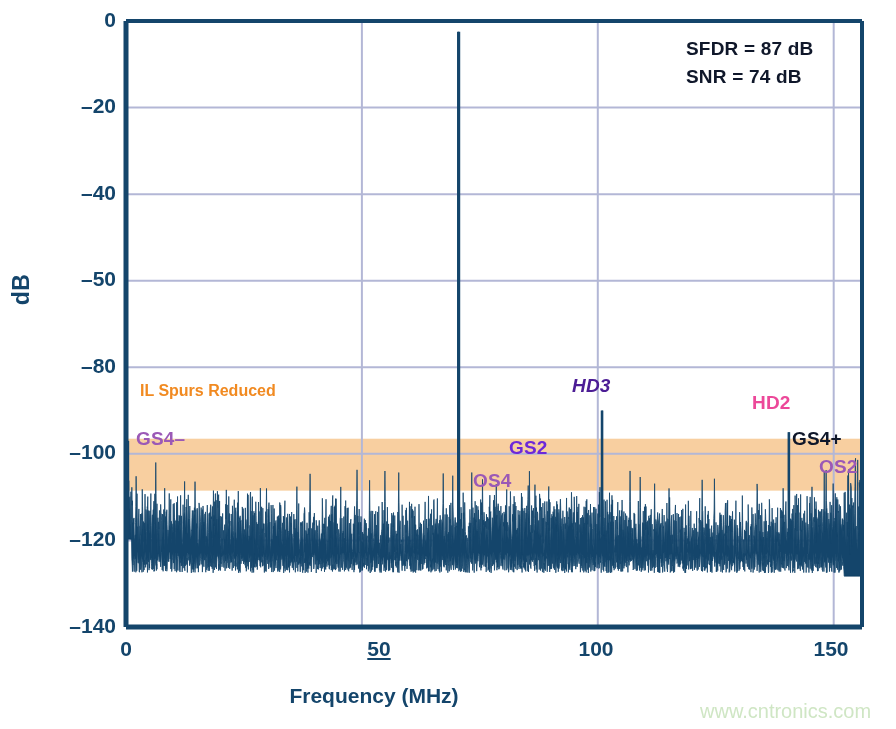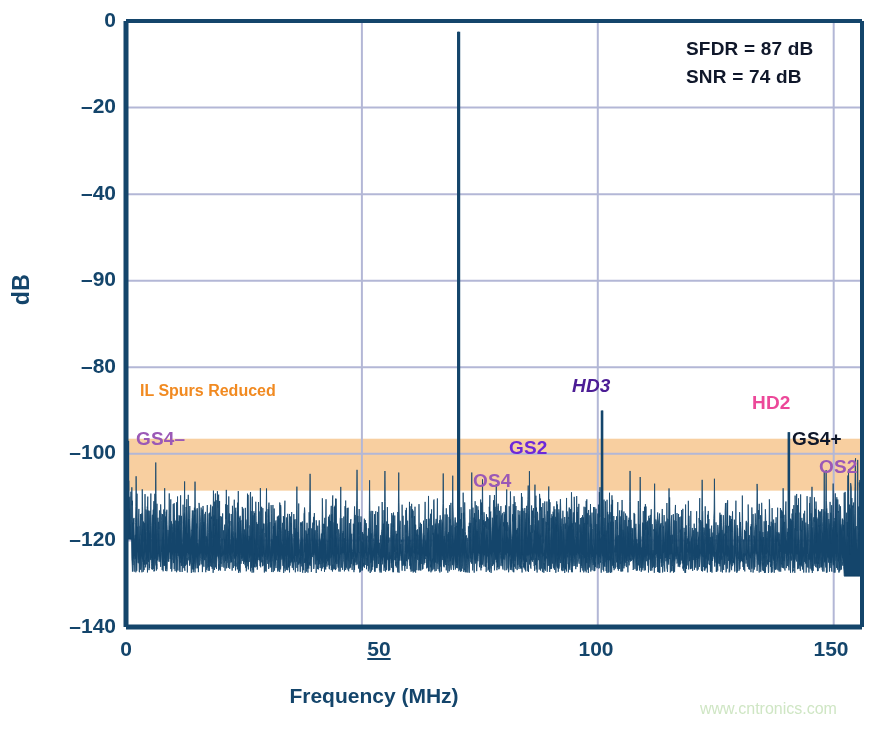--- a/index.html
+++ b/index.html
@@ -34,42 +34,42 @@
   .annot-spur{
     position:absolute; font-size:19px; font-weight:bold;
     white-space:nowrap; letter-spacing:.2px;
   }
   .annot-band{
     position:absolute; font-size:16px; font-weight:bold;
     white-space:nowrap;
   }
   .watermark{
     position:absolute; left:700px; top:700px;
-    font-size:16px; color:#cfe6c4; white-space:nowrap;
+    font-size:20px; color:#cfe6c4; white-space:nowrap;
   }
   svg{display:block;}
 </style>
 </head>
 <body>
 
 <div id="chart-root">
 
   <div class="ylabel">dB</div>
 
   <div class="ytick-wrap" style="top:8px;">
       <div class="ytick">0</div>
     </div>
   <div class="ytick-wrap" style="top:94px;">
       <div class="ytick">–20</div>
     </div>
   <div class="ytick-wrap" style="top:181px;">
       <div class="ytick">–40</div>
     </div>
   <div class="ytick-wrap" style="top:267px;">
-      <div class="ytick">–90</div>
+      <div class="ytick">–50</div>
     </div>
   <div class="ytick-wrap" style="top:354px;">
       <div class="ytick">–80</div>
     </div>
   <div class="ytick-wrap" style="top:440px;">
       <div class="ytick">–100</div>
     </div>
   <div class="ytick-wrap" style="top:527px;">
       <div class="ytick">–120</div>
     </div>

